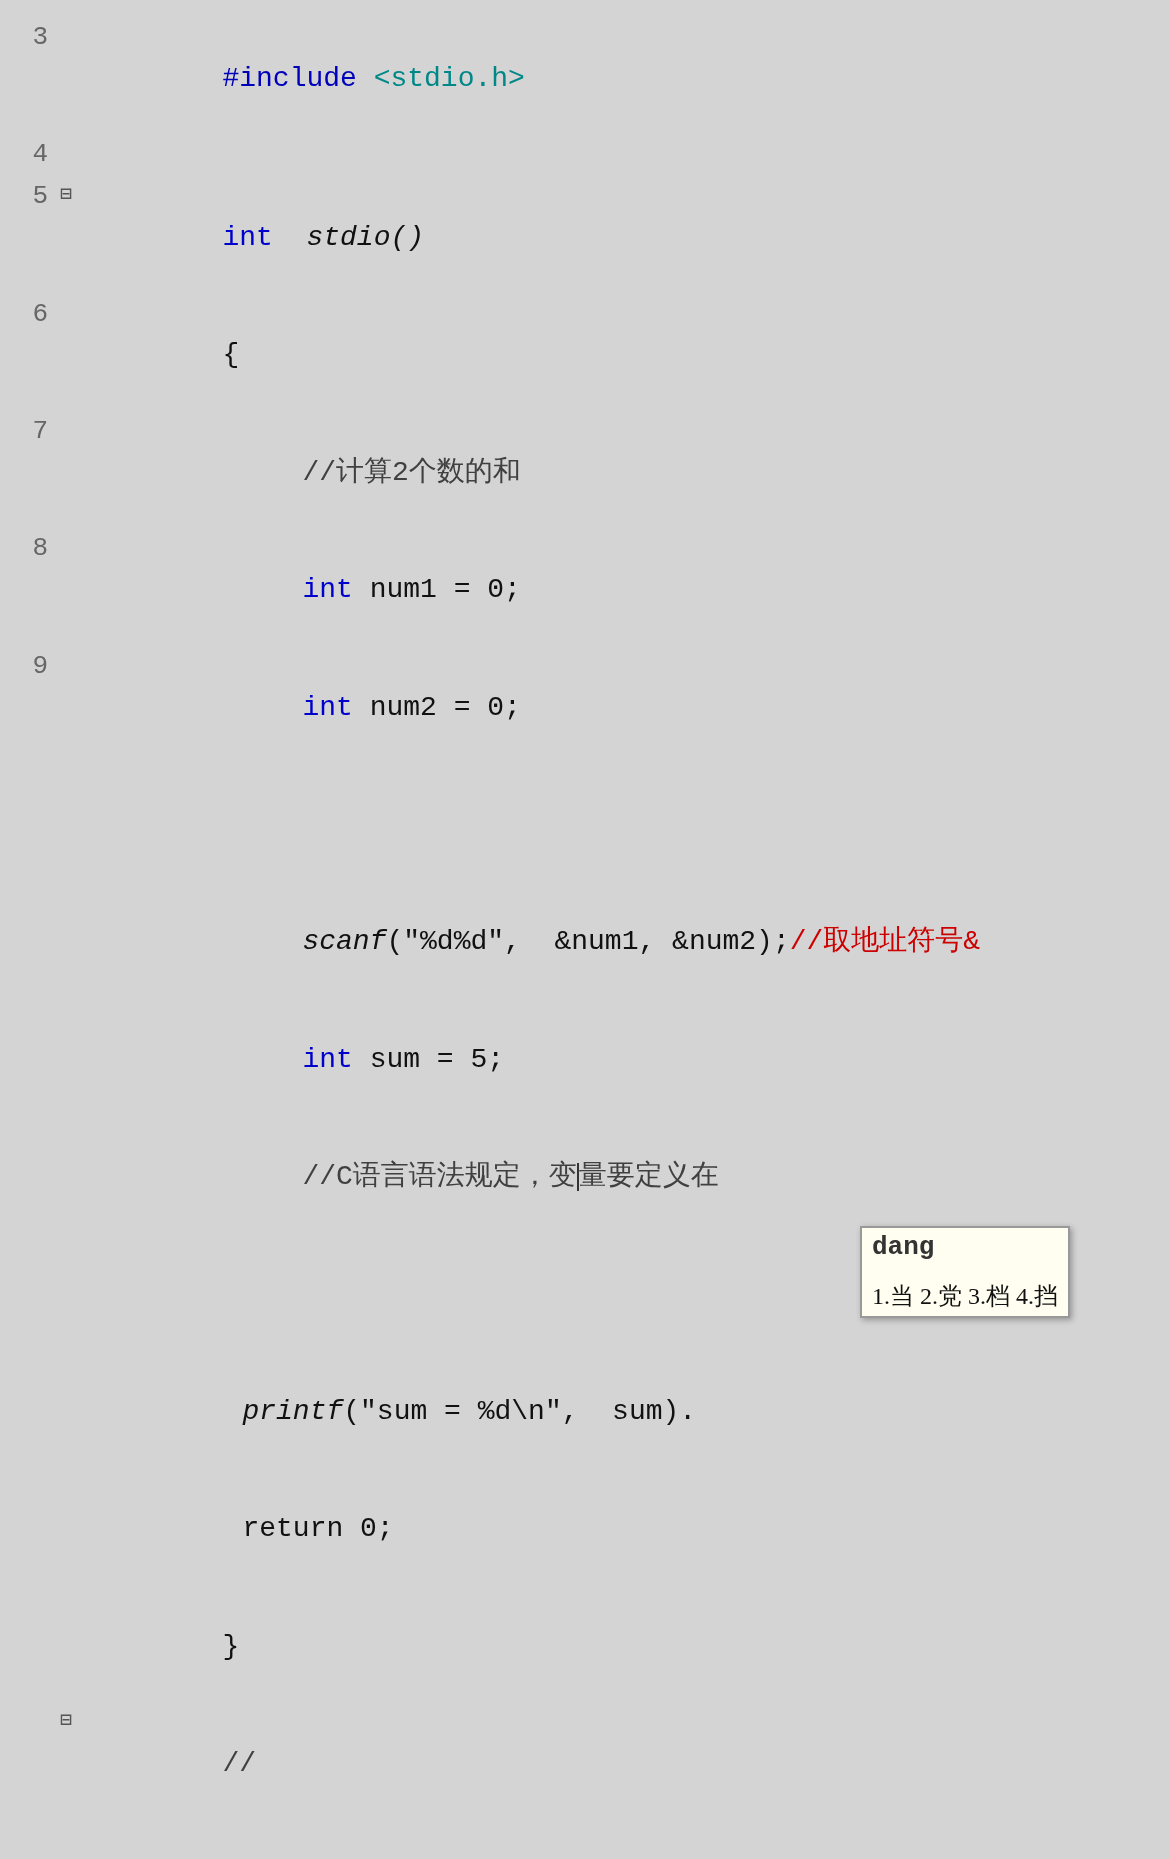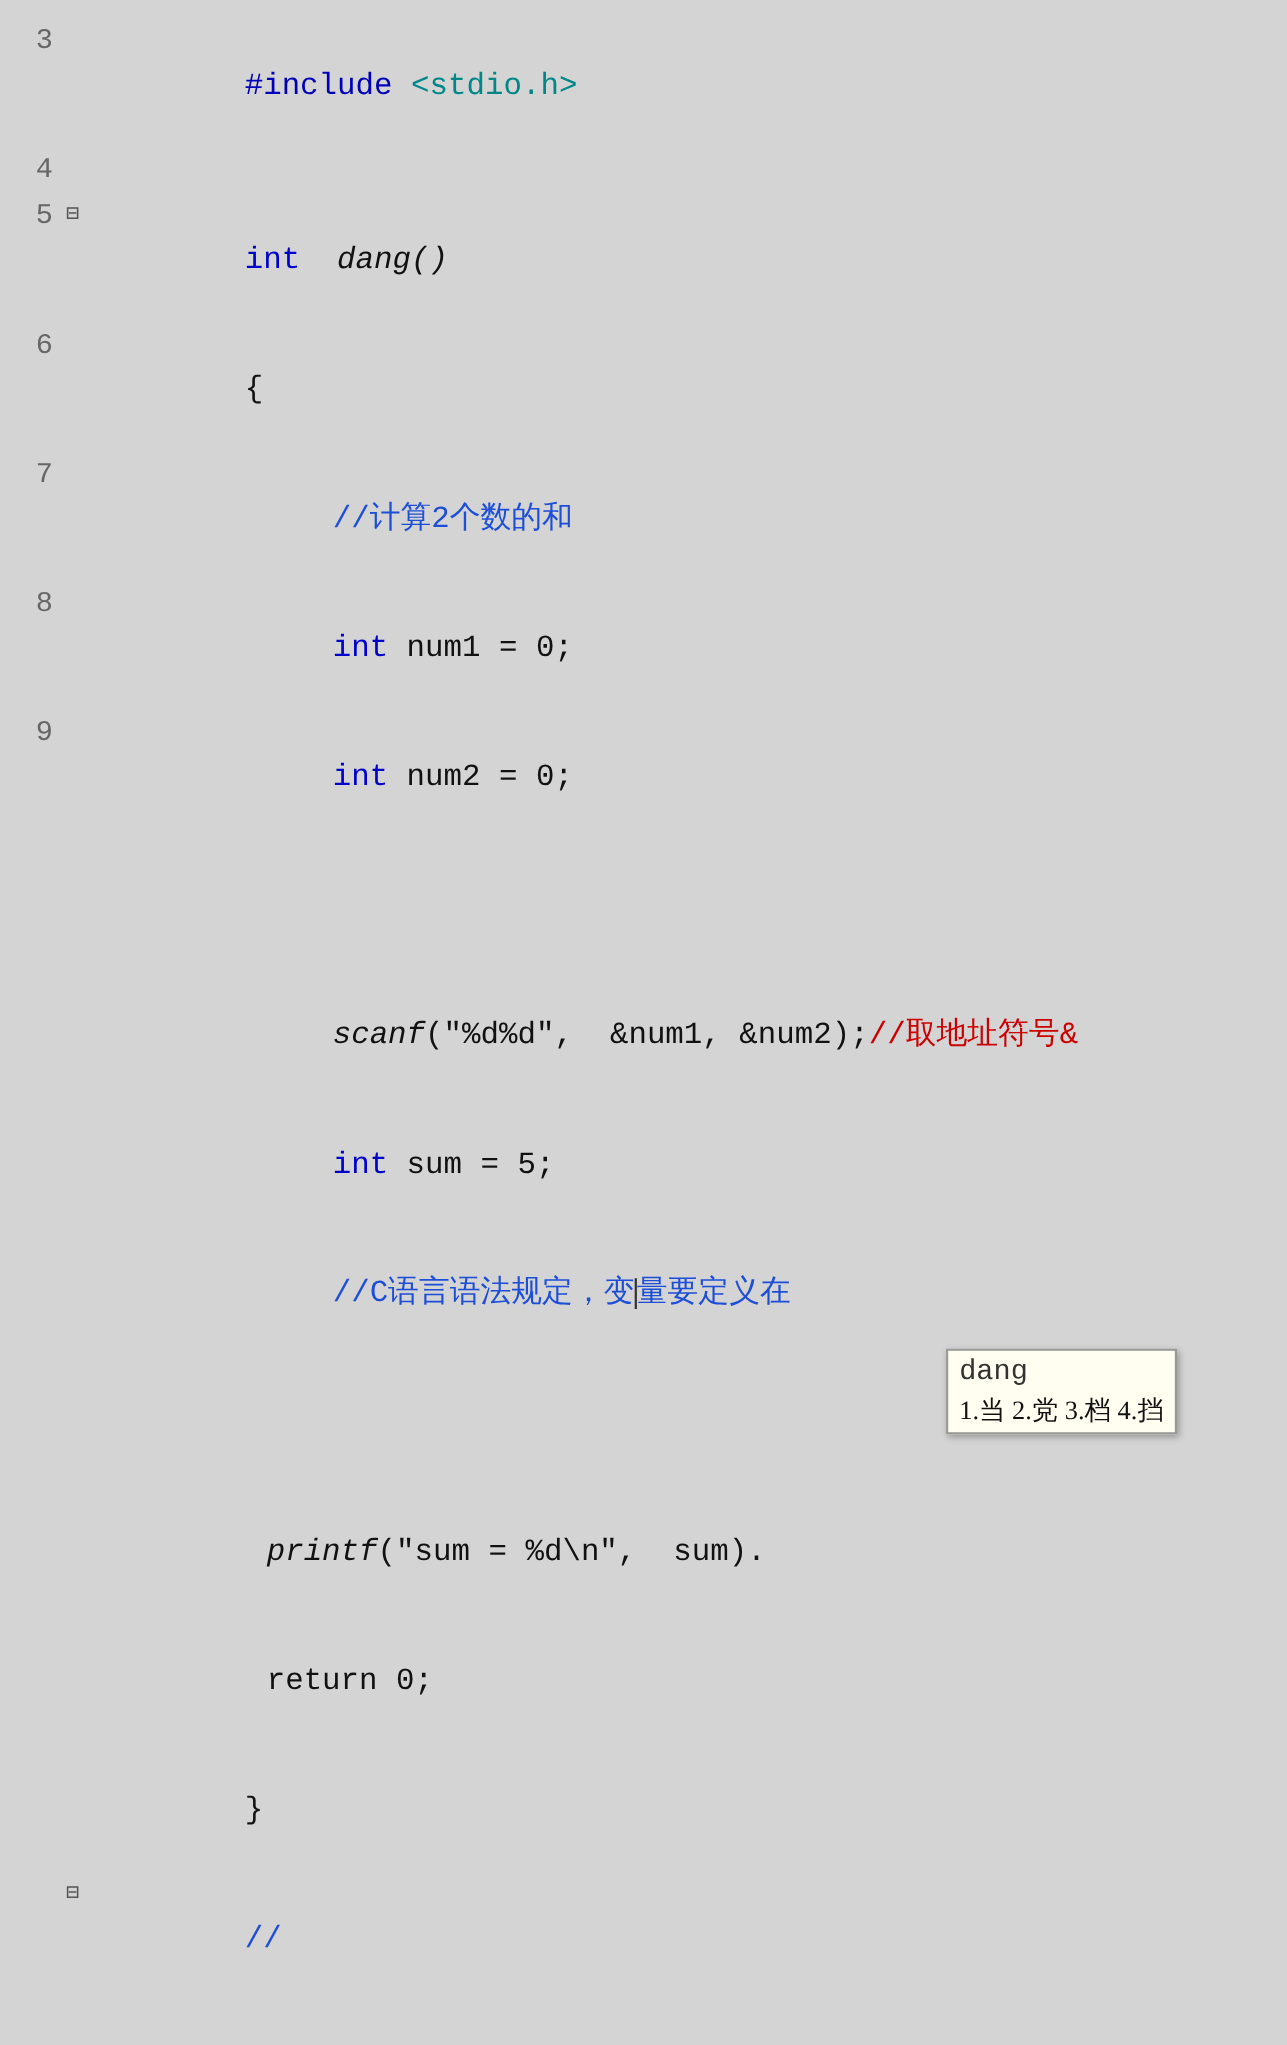--- a/index.html
+++ b/index.html
@@ -57,43 +57,43 @@
       flex: 1;
       font-size: 28px;
       line-height: 1.35;
       padding: 2px 0;
       white-space: pre;
       padding-left: 4px;
     }
     .c-teal { color: #008888; }
     .c-black { color: #111111; }
     .c-italic { font-style: italic; }
-    .c-comment { color: #1d4ed8; }
+    .c-comment { color: #404040; }
     .c-comment-red { color: #cc0000; }
     .c-preprocessor { color: #0000bb; }
     .c-keyword { color: #0000cc; }
 
     
     .autocomplete-popup {
       position: absolute;
       background: #fffef0;
       border: 2px solid #999;
       padding: 4px 10px;
       font-size: 26px;
       color: #333;
       z-index: 10;
       right: 160px;
       top: 0;
       white-space: nowrap;
       box-shadow: 2px 2px 6px rgba(0,0,0,0.3);
     }
 
     .autocomplete-popup .ac-header {
-      font-weight: normal;
-      margin-bottom: 4px;
+      font-weight: bold;
+      margin-bottom: 18px;
     }
 
     .autocomplete-popup .ac-items {
       color: #111;
       font-size: 24px;
       font-family: Liberation Serif, serif;
     }
 
     .cursor {
       display: inline-block;
@@ -126,21 +126,21 @@
     <div class="code-line">
       <div class="line-num">4</div>
       <div class="line-marker"></div>
       <div class="line-content">&nbsp;</div>
     </div>
 
     <div class="code-line">
       <div class="line-num">5</div>
       <div class="line-marker" style="color:#555;font-size:20px;">⊟</div>
       <div class="line-content">
-        <span class="c-keyword">int</span><span class="c-black">  </span><span class="c-black c-italic">dang()</span>
+        <span class="c-keyword">int</span><span class="c-black">  </span><span class="c-black c-italic">stdio()</span>
       </div>
     </div>
 
     <div class="code-line">
       <div class="line-num">6</div>
       <div class="line-marker"></div>
       <div class="line-content">
         <span class="c-black">{</span>
       </div>
     </div>

